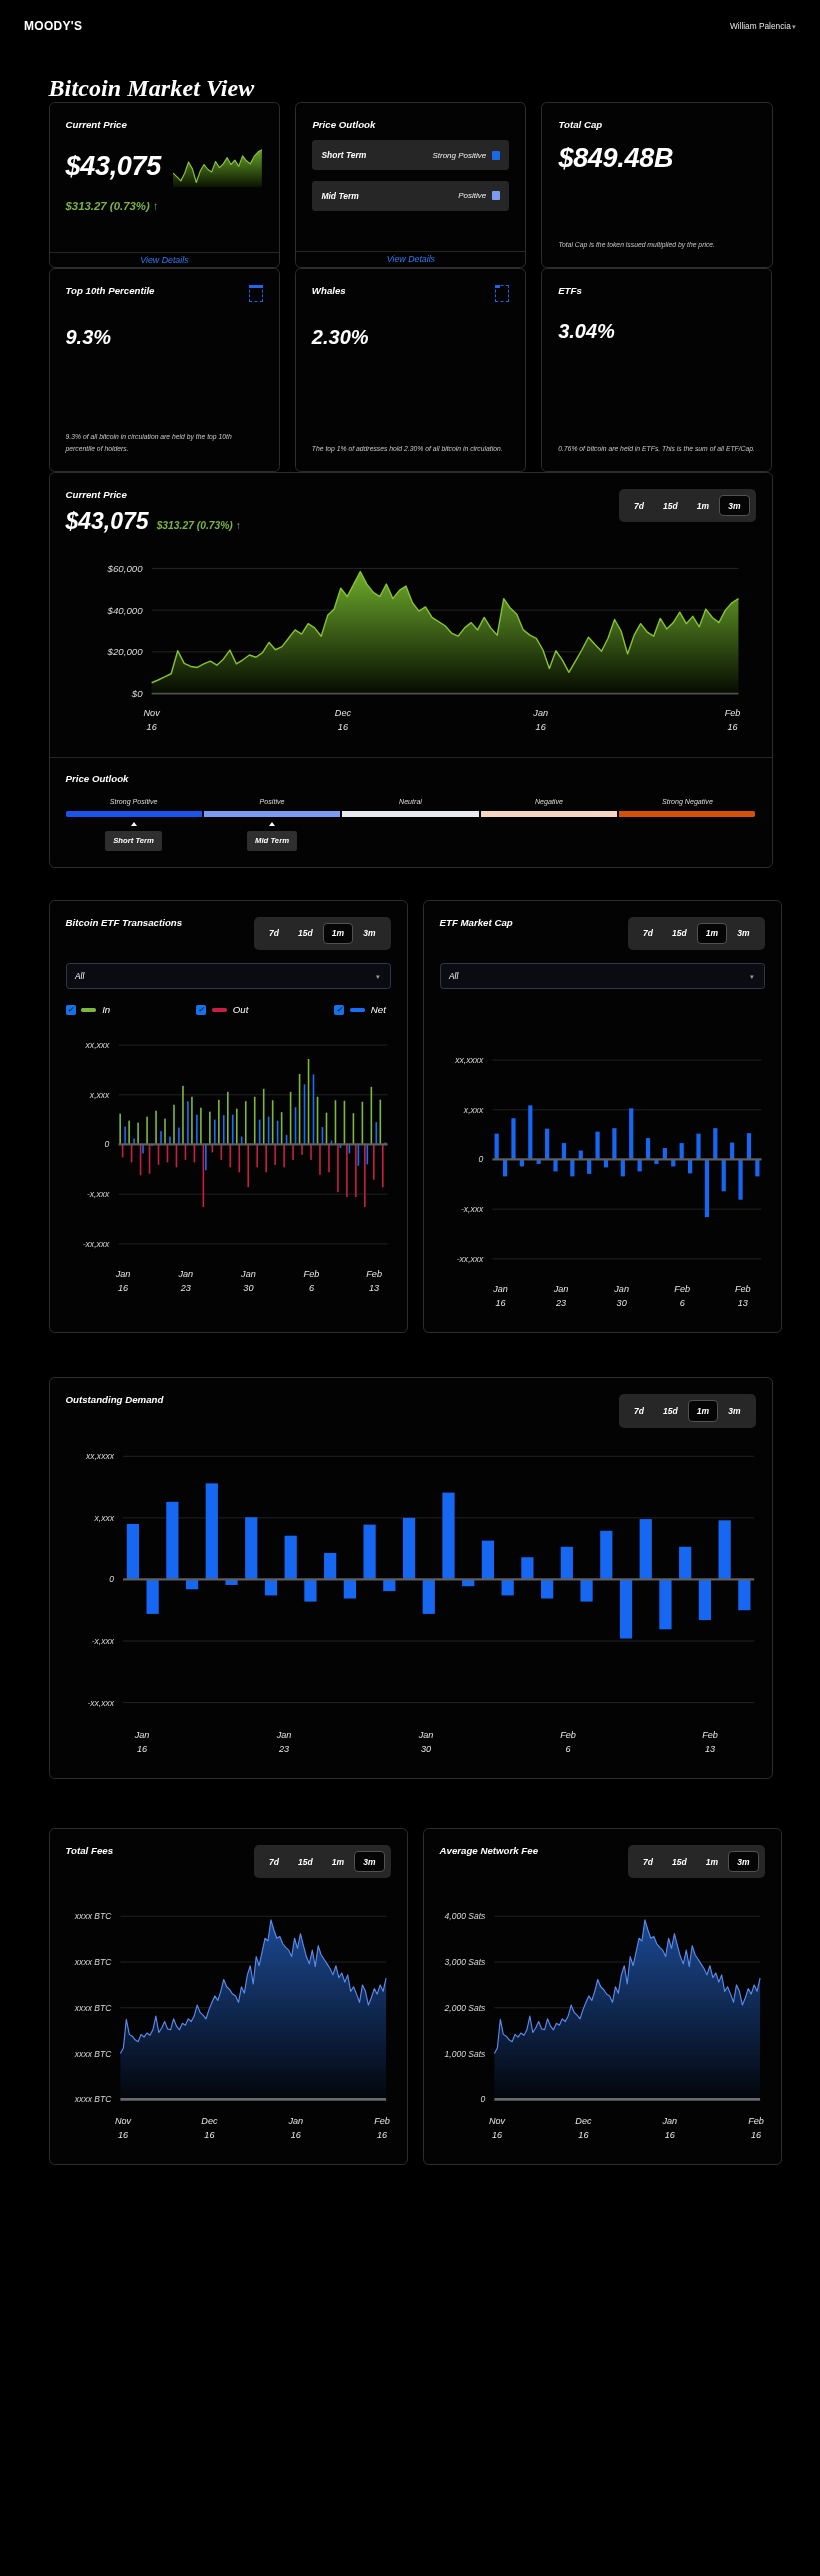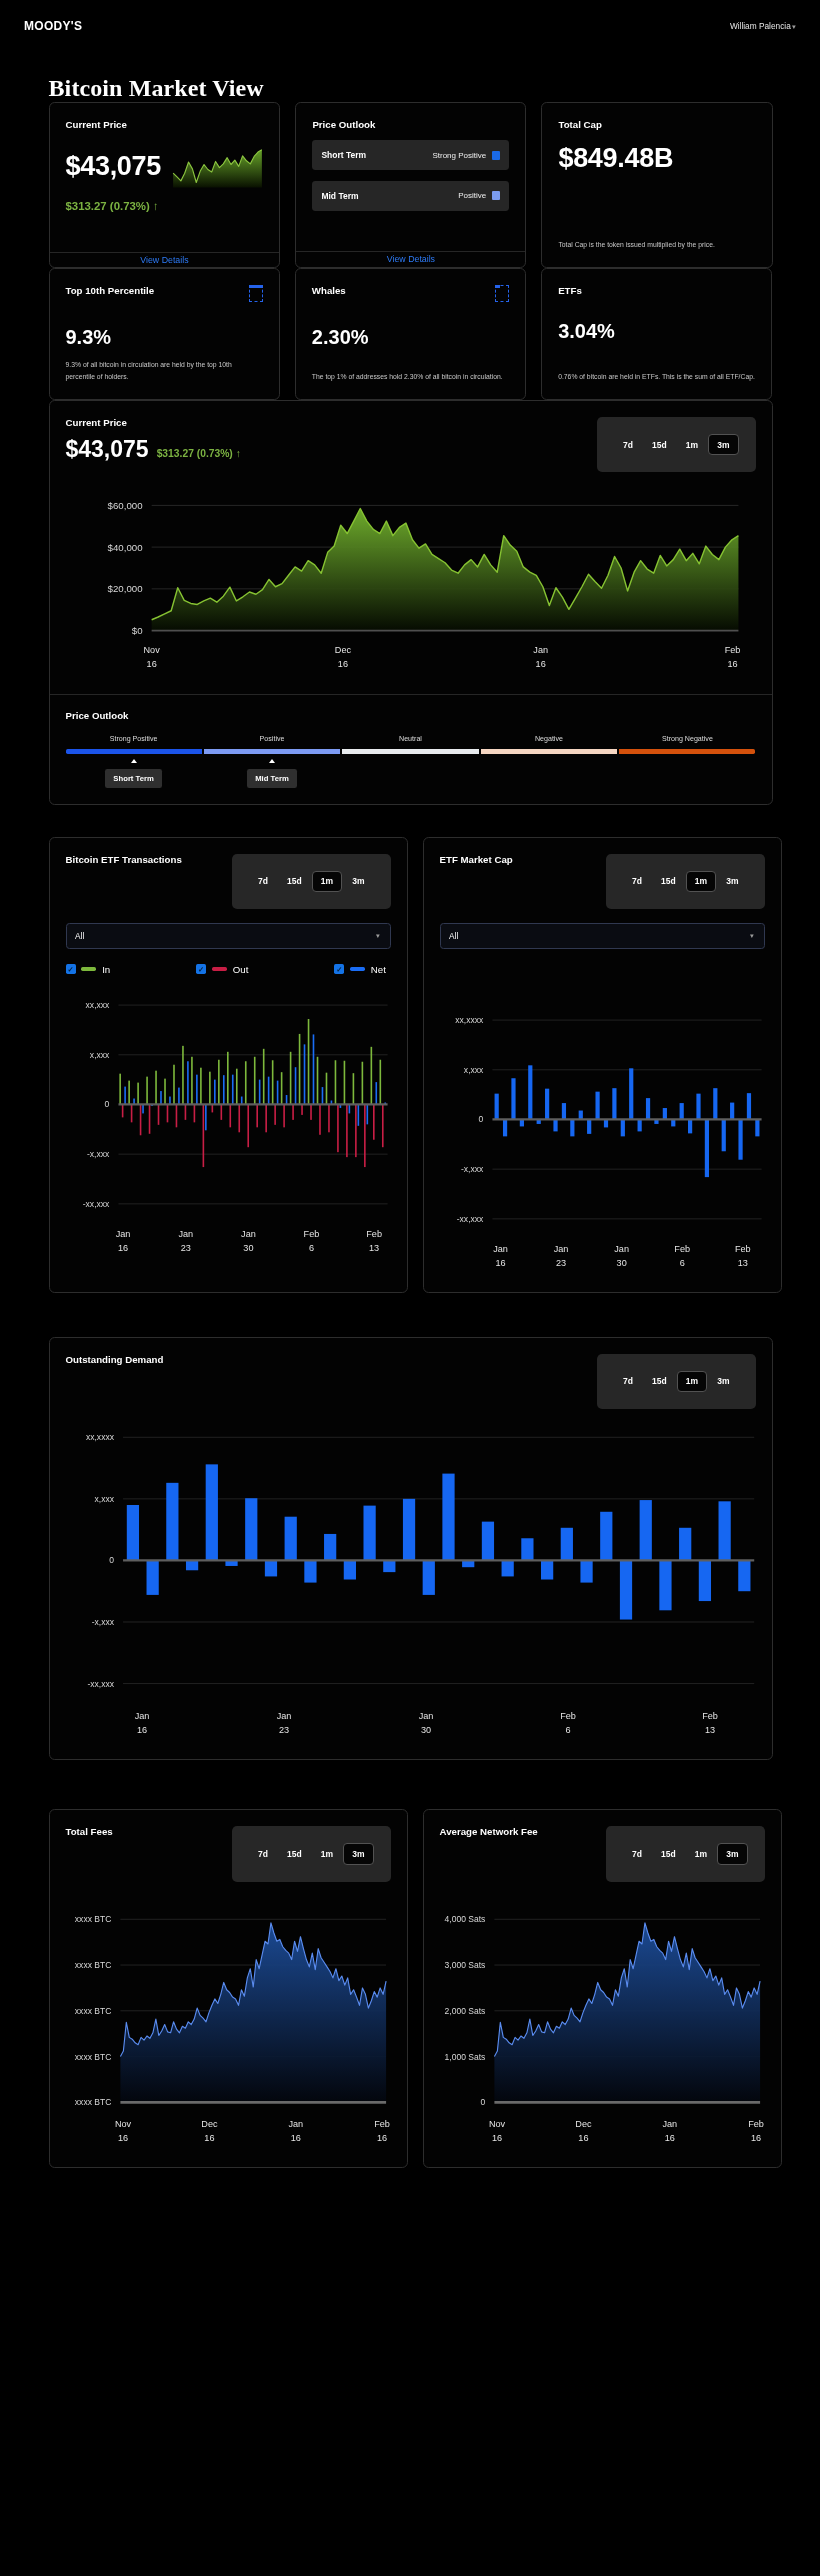--- a/index.html
+++ b/index.html
@@ -8,21 +8,21 @@
     width:821px; min-height:2576px;
     font-family:"Liberation Sans", sans-serif;
     color:#fff;
   }
   
   .topbar { height:52px; display:flex; align-items:center; justify-content:space-between; padding:0 24px; }
   .brand { font-size:12px; font-weight:800; letter-spacing:0.3px; }
   .user { display:flex; align-items:center; gap:0; font-size:8.3px; color:#e6e6e6; cursor:pointer; }
   .caret { font-size:6.3px; color:#9a9a9a; }
 
-  main { width:724px; margin:0 auto; }
+  main { width:724px; margin:0 auto;font-style:italic; }
   h1 { font-family:"Liberation Serif", serif; font-weight:700; font-size:24px; letter-spacing:0.1px; margin-top:23px; }
   h2 { font-size:15px; font-weight:700; margin-bottom:13.7px; }
   .sec-price h2 { margin-top:35px; }
   .sec-holders h2 { margin-top:42px; }
   .sec-market h2 { margin-top:50px; }
 
   .grid3 { display:grid; grid-template-columns:repeat(3,1fr); gap:15px; }
   .grid2 { display:grid; grid-template-columns:repeat(2,1fr); gap:15px; }
 
   .card { background:#030303; border:0.6px solid #2d2d2d; border-radius:5.7px;gap:24px; }
@@ -40,32 +40,32 @@
   .outlook-row { background:#262626; border-radius:3.4px; height:30px; display:flex; align-items:center;
                  justify-content:space-between; padding:0 9px; margin-top:10.3px; }
   .outlook-row .lbl { font-size:8.5px; font-weight:700; }
   .outlook-row .rhs { display:flex; align-items:center; gap:5.7px; font-size:8px; color:#efefef; }
   .sq { width:8.5px; height:8.5px; border-radius:1.1px; }
   .note { font-size:6.8px; color:#c9c9c9; line-height:1.75; }
   .cap-body { display:flex; flex-direction:column; height:100%; }
   .cap-note { margin-top:auto; }
 
   
-  .holder-card { height:132px; }
+  .holder-card { height:204px; }
   .holder-card .card-body { display:flex; flex-direction:column; height:100%; }
   .holder-head { display:flex; justify-content:space-between; align-items:flex-start; }
   .holder-val { font-size:20px; font-weight:800; margin-top:24px; }
   .holder-note { margin-top:auto; }
   .icon-pct { width:13.7px; height:17px; border:1.1px dashed #2563eb; position:relative; }
   .icon-pct::before { content:''; position:absolute; top:-1.1px; left:-1.1px; right:-1.1px; height:3.4px; background:#2563eb; }
   .icon-whale { width:13.7px; height:17px; border:1.1px dashed #2563eb; position:relative; }
   .icon-whale::before { content:''; position:absolute; top:-1.1px; left:-1.1px; width:5.1px; height:3.4px; background:#2563eb; }
 
   
-  .tabs { display:inline-flex; background:#272727; border-radius:5.1px; padding:17px; gap:1.1px; height:fit-content; }
+  .tabs { display:inline-flex; background:#272727; border-radius:5.1px; padding:6px; gap:1.1px; height:fit-content; }
   .tab { padding:4.6px 8px; border-radius:4px; font-size:8.5px; font-weight:700; color:#fff;
          border:0.6px solid transparent; cursor:pointer; }
   .tab.active { background:#050505; border-color:#525252; }
 
   
   .chart-head { display:flex; justify-content:space-between; align-items:flex-start; }
   .ma-val-row { display:flex; align-items:baseline; gap:8px; margin-top:8px; }
   .ma-val { font-size:23px; font-weight:800; }
   .ma-change { color:#7cb342; font-size:10.3px; font-weight:700; }
   .divider { border-top:0.6px solid #262626; margin:17px -16px 15px; }

